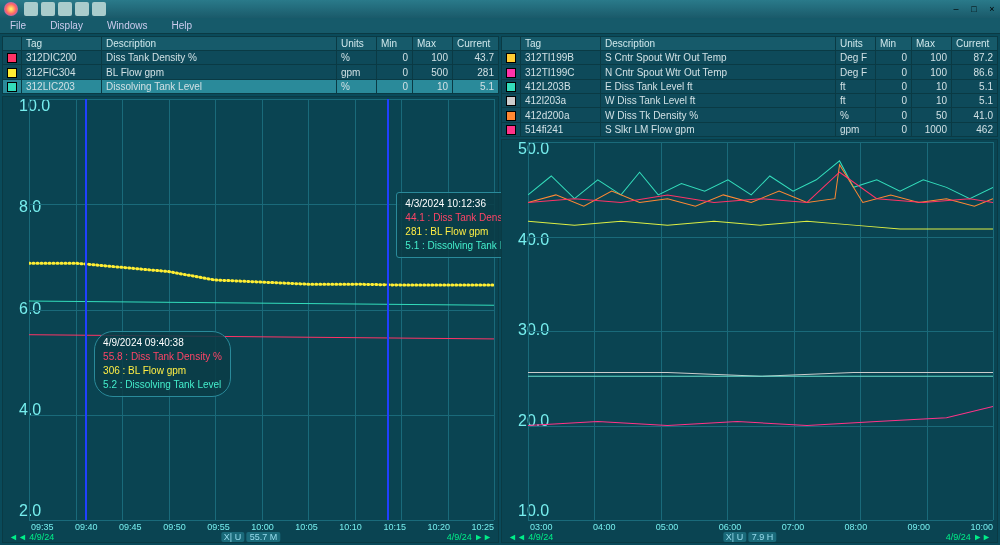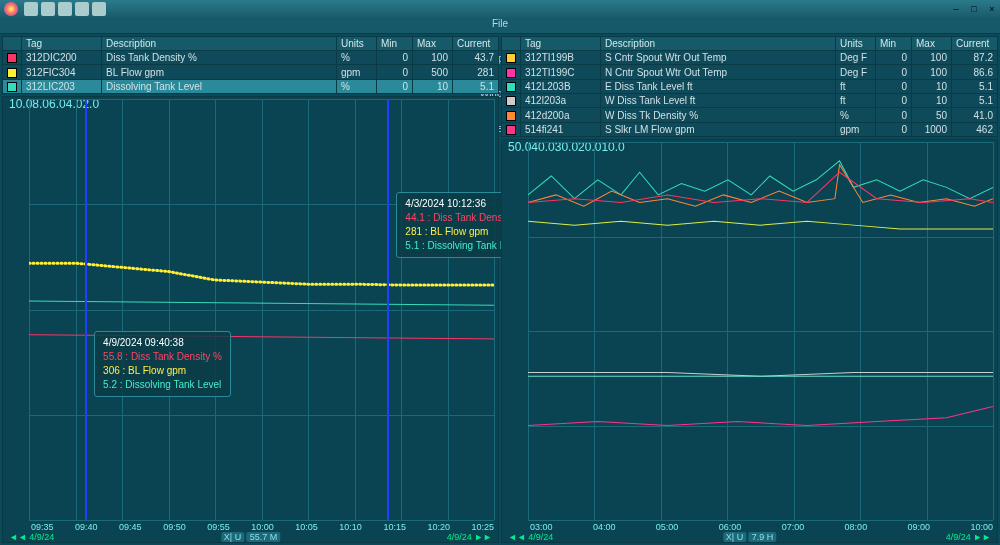--- a/index.html
+++ b/index.html
@@ -30,21 +30,20 @@
 .menu-bar {
   height: 16px;
   background: #165a6a;
   display: flex;
   align-items: center;
   gap: 24px;
   padding: 0 10px;
   font-size: 10px;
   color: #cce;
   border-bottom: 1px solid #0a3a44;
-  flex-direction: column;
 }
 .menu-bar span { cursor: pointer; }
 .main { flex: 1; display: flex; gap: 2px; padding: 2px; min-height: 0; }
 .panel { flex: 1; display: flex; flex-direction: column; min-width: 0; }
 table { width: 100%; border-collapse: collapse; font-size: 10px; }
 th, td {
   border: 1px solid #0a3a44;
   padding: 1px 4px;
   text-align: left;
   background: #0e4a5a;
@@ -56,21 +55,21 @@
 tr.sel td { background: #2a8a9a; }
 .swatch { width: 10px; height: 10px; display: inline-block; vertical-align: middle; border: 1px solid #000; }
 .chart {
   flex: 1;
   position: relative;
   background: #0a4452;
   border: 1px solid #0a3a44;
   margin-top: 2px;
   min-height: 0;
 }
-.yaxis { position: absolute; left: 6px; top: 0; bottom: 22px; display: flex; flex-direction: row; justify-content: space-between; color: #7ee; font-size: 12px; }
+.yaxis { position: absolute; left: 16px; top: 0; bottom: 22px; display: flex; flex-direction: column; justify-content: space-between; color: #7ee; font-size: 16px; }
 .xaxis { position: absolute; left: 28px; right: 4px; bottom: 10px; display: flex; justify-content: space-between; color: #7ee; font-size: 9px; }
 .plot { position: absolute; left: 26px; right: 4px; top: 2px; bottom: 22px; }
 .grid-line-h { position: absolute; left: 0; right: 0; border-top: 1px solid #1a6a7a; }
 .grid-line-v { position: absolute; top: 0; bottom: 0; border-left: 1px solid #1a6a7a; }
 .cursor-line { position: absolute; top: 0; bottom: 0; border-left: 2px solid #2040ff; }
 .tooltip {
   position: absolute;
   background: rgba(10,60,70,0.85);
   border: 1px solid #2a8a9a;
   border-radius: 3px;
@@ -194,21 +193,21 @@
           <div class="grid-line-v" style="left: 70%;"></div>
           <div class="grid-line-v" style="left: 80%;"></div>
           <div class="grid-line-v" style="left: 90%;"></div>
           <div class="grid-line-v" style="left: 100%;"></div>
           <svg viewBox="0 0 100 100" preserveAspectRatio="none">
             <polyline points="0,56 100,57" fill="none" stroke="#ff3366" stroke-width="1" vector-effect="non-scaling-stroke"></polyline>
             <polyline points="0,39 10,39 20,40 30,41 40,43 50,43.5 60,44 70,44 80,44.2 90,44.2 100,44.2" fill="none" stroke="#ffee33" stroke-width="3" vector-effect="non-scaling-stroke" stroke-dasharray="1 3" stroke-linecap="round"></polyline>
             <polyline points="0,48 100,49" fill="none" stroke="#33ddbb" stroke-width="1" vector-effect="non-scaling-stroke"></polyline>
           </svg>
           <div class="cursor-line" style="left: 12%;"></div>
-          <div class="tooltip" style="left: 14%; top: 55%;">
+          <div class="tooltip" style="left: 14%; top: 55%; border-radius: 19px;">
             <div class="tt-time">4/9/2024 09:40:38</div>
             <div class="tt-r">55.8 :  Diss Tank Density %</div>
             <div class="tt-y">306 :  BL Flow gpm</div>
             <div class="tt-c">5.2 :  Dissolving Tank Level</div>
           </div>
           <div class="cursor-line" style="left: 77%;"></div>
           <div class="tooltip" style="left: 79%; top: 22%;">
             <div class="tt-time">4/3/2024 10:12:36</div>
             <div class="tt-r">44.1 :  Diss Tank Density %</div>
             <div class="tt-y">281 :  BL Flow gpm</div>

